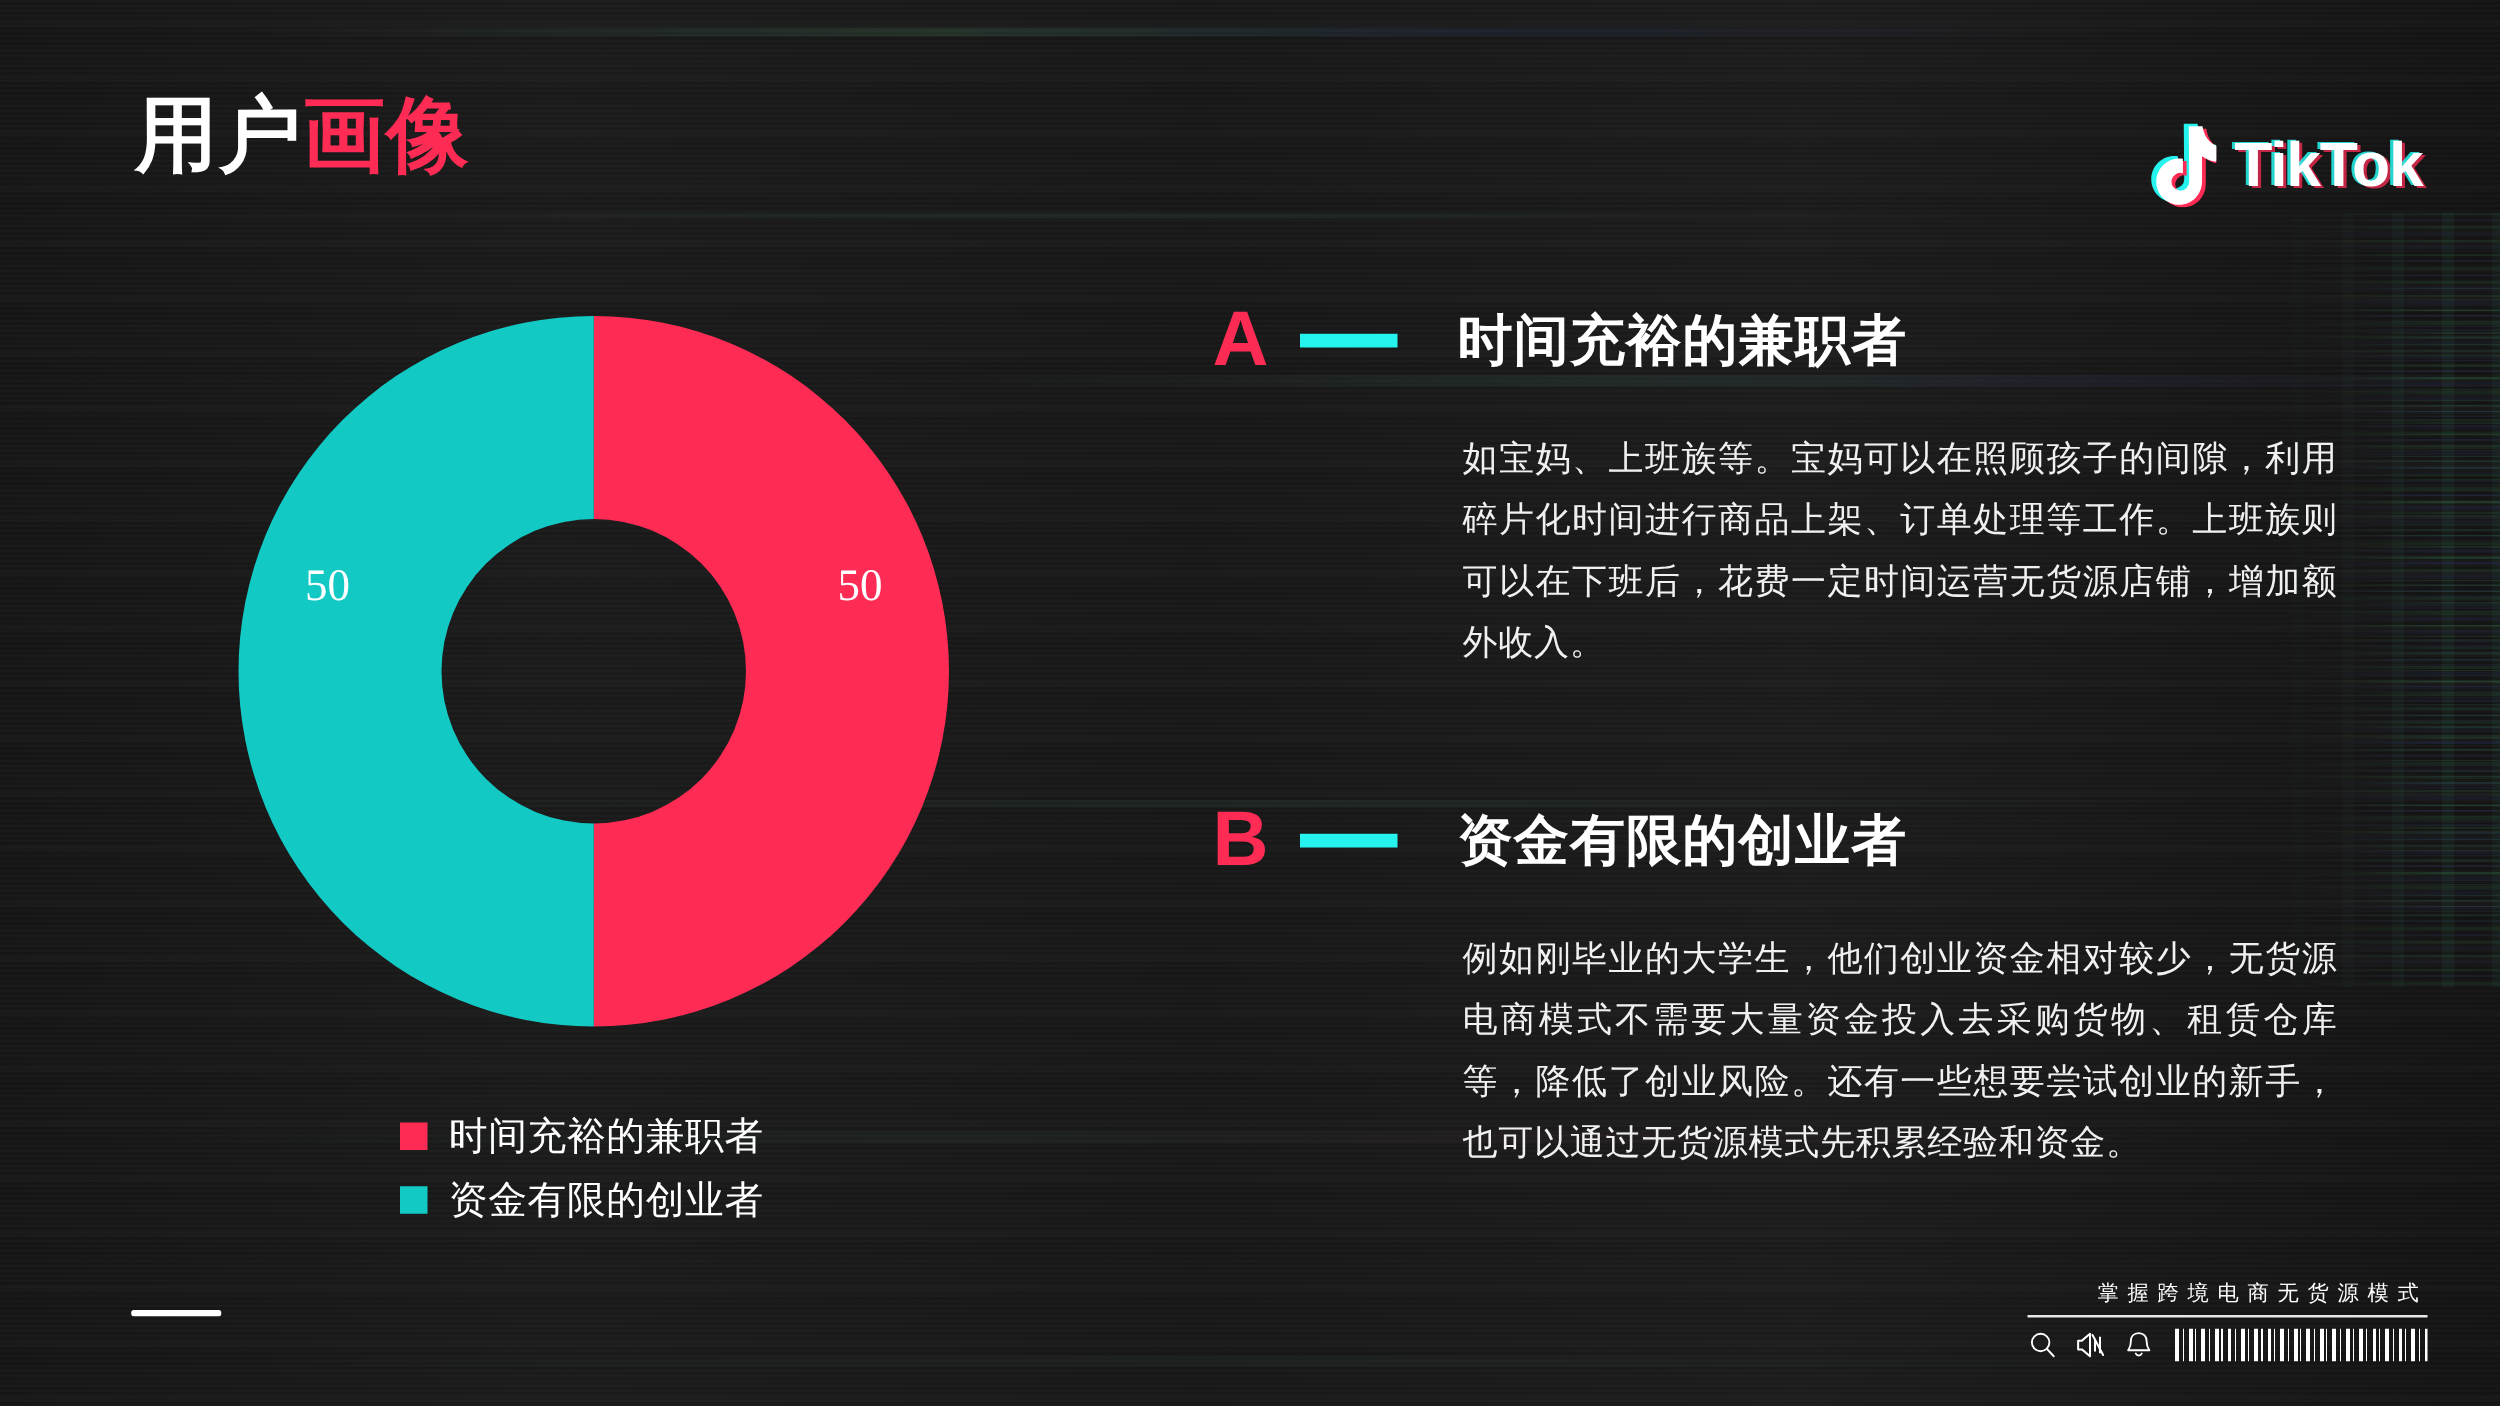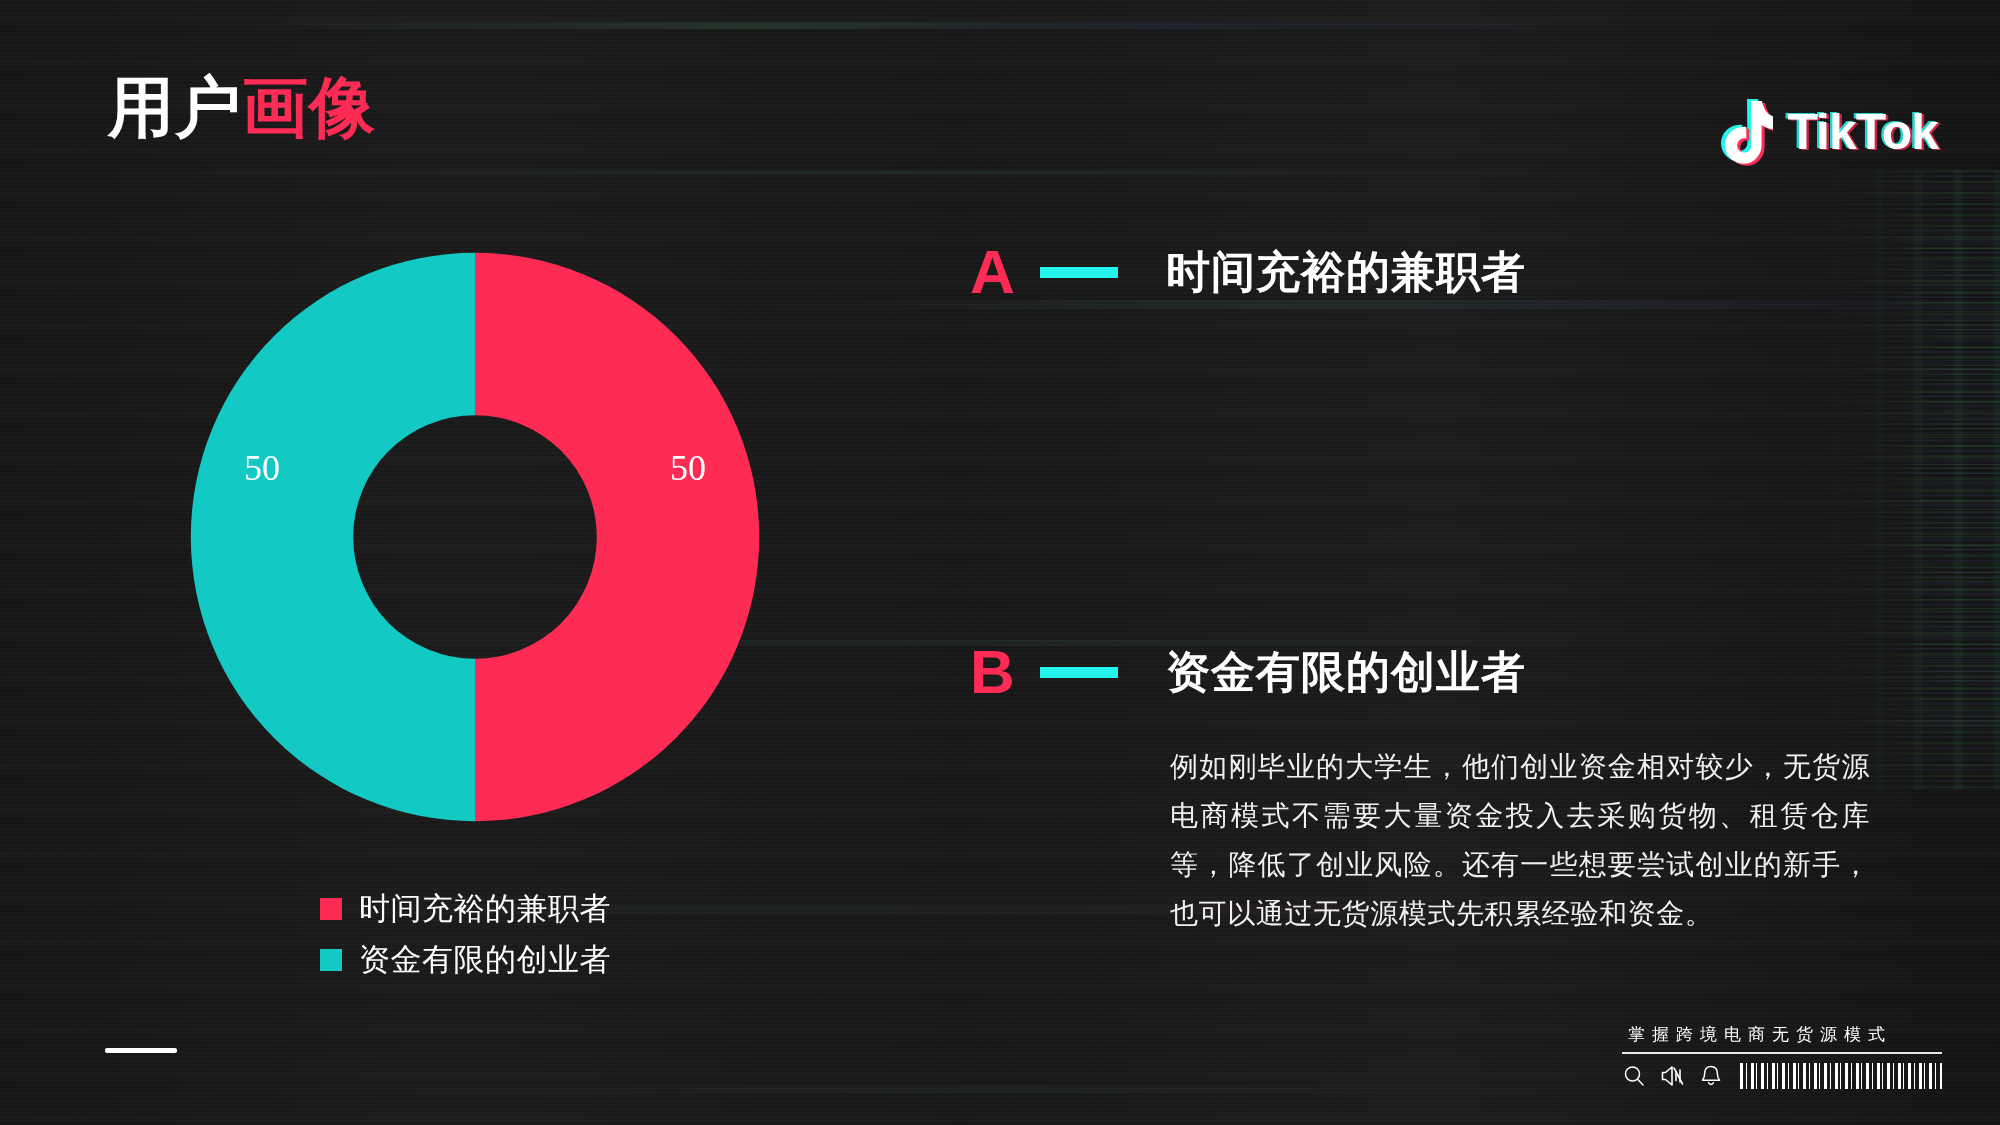--- a/index.html
+++ b/index.html
@@ -168,21 +168,21 @@
     margin-top:38px; margin-left:200px;
     color:#f0f0f0; font-size:28px; line-height:1.75;
     letter-spacing:.6px; width:700px;
     text-align:justify;
   }
 
   
   .footer { position:absolute; right:58px; bottom:36px; width:320px; }
   .footer-text {
     color:#ffffff; font-size:17px; letter-spacing:7px;
-    text-align:left; white-space:nowrap; padding-left:6px;
+    text-align:right; white-space:nowrap; padding-left:6px;
   }
   .footer-rule {
     margin-top:6px; width:100%; height:2px; background:#e8e8e8;
   }
   .footer-icons {
     margin-top:9px; display:flex; align-items:center; gap:14px;
   }
   .ficon { display:block; flex:0 0 auto; }
   .barcode {
     flex:1 1 auto; height:26px; margin-left:4px;
@@ -246,20 +246,21 @@
   </div>
 
   <div class="bl-rule"></div>
 
   <div class="section sec-a">
     <div class="sec-head">
       <div class="sec-letter">A</div>
       <div class="sec-dash"></div>
       <div class="sec-title">时间充裕的兼职者</div>
     </div>
+    <div class="sec-body">如宝妈、上班族等。宝妈可以在照顾孩子的间隙，利用碎片化时间进行商品上架、订单处理等工作。上班族则可以在下班后，花费一定时间运营无货源店铺，增加额外收入。</div>
   </div>
 
   <div class="section sec-b">
     <div class="sec-head">
       <div class="sec-letter">B</div>
       <div class="sec-dash"></div>
       <div class="sec-title">资金有限的创业者</div>
     </div>
     <div class="sec-body">例如刚毕业的大学生，他们创业资金相对较少，无货源电商模式不需要大量资金投入去采购货物、租赁仓库等，降低了创业风险。还有一些想要尝试创业的新手，也可以通过无货源模式先积累经验和资金。</div>
   </div>

